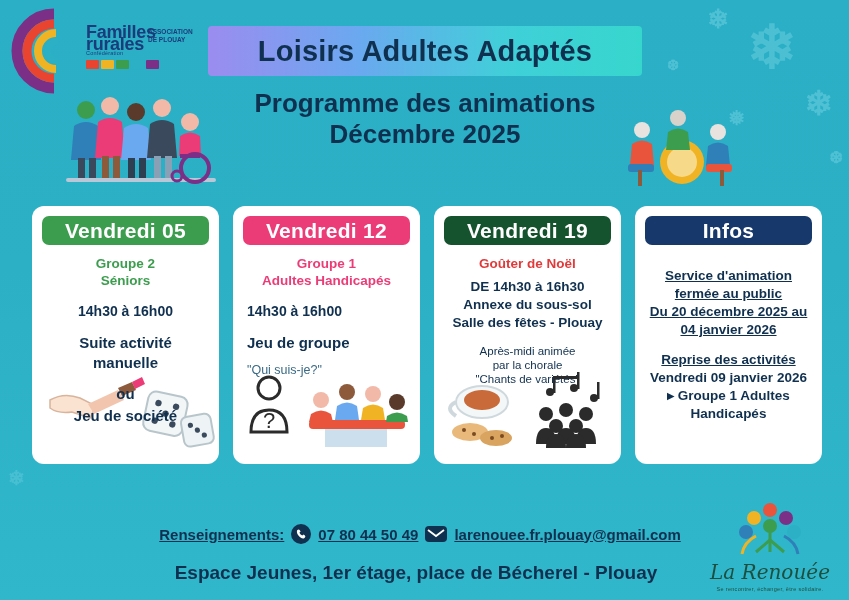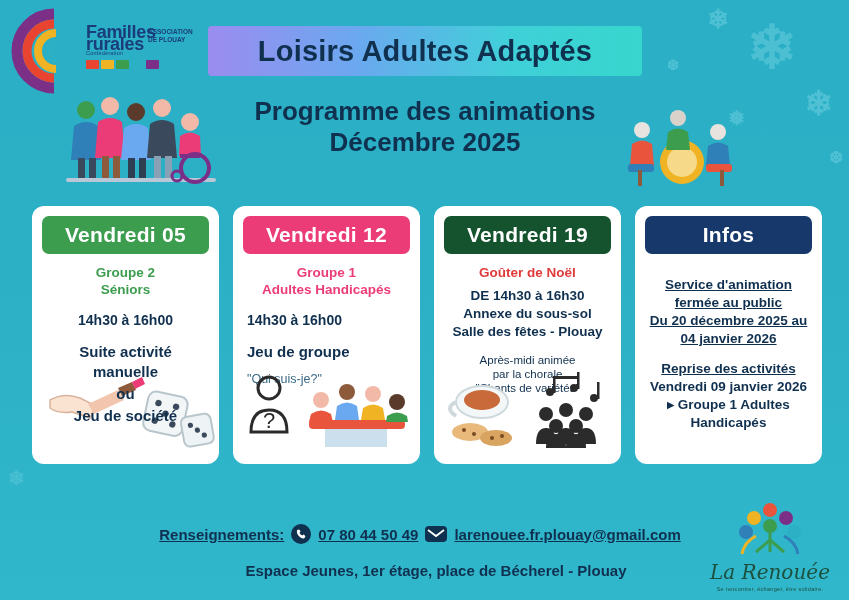--- a/index.html
+++ b/index.html
@@ -37,34 +37,34 @@
   
   .banner {
     position: absolute; left: 208px; top: 26px; width: 434px; height: 50px;
     background: linear-gradient(90deg,#9b8cf0 0%, #6aa9ef 35%, #3fd0d8 70%, #37d6cd 100%);
     border-radius: 4px;
     display: flex; align-items: center; justify-content: center;
   }
   .banner h1 { font-size: 29px; color: #10304f; letter-spacing: .2px; }
 
   .subtitle {
-    position: absolute; left: 180px; top: 96px; width: 490px;
+    position: absolute; left: 180px; top: 88px; width: 490px;
     text-align: center; color: #10304f; font-size: 26px; font-weight: bold; line-height: 31px;
   }
 
   
   .people-left { position: absolute; left: 62px; top: 92px; width: 160px; height: 100px; }
   .people-right { position: absolute; left: 622px; top: 96px; width: 120px; height: 94px; }
 
   
   .cards { position: absolute; left: 32px; top: 206px; width: 790px; display: flex; gap: 14px; }
   .card { width: 188px; background: #fff; border-radius: 12px; padding: 10px 10px 12px; position: relative; }
   .card.tall { height: 258px; }
   .card-head {
-    height: 38px; border-radius: 7px; display: flex; align-items: center; justify-content: center;
+    height: 29px; border-radius: 7px; display: flex; align-items: center; justify-content: center;
     color: #fff; font-size: 21px; font-weight: bold; letter-spacing: .3px;
   }
   .h-green { background: #3c9d4e; }
   .h-pink  { background: #ec3c78; }
   .h-teal  { background: #14532d; }
   .h-navy  { background: #17386b; }
   .card-body { text-align: center; padding-top: 10px; }
   .grp { font-weight: bold; font-size: 13.5px; line-height: 17px; }
   .grp.green { color: #3c9d4e; }
   .grp.pink  { color: #ec3c78; }
@@ -77,21 +77,21 @@
   .quote { font-size: 12.5px; color: #3a6a86; margin-top: 10px; padding-left: 4px; text-align: left; }
   .lines { font-size: 13.5px; font-weight: bold; color: #10304f; line-height: 18px; margin-top: 6px; }
   .small-it { font-size: 11.5px; color: #10304f; line-height: 14px; margin-top: 12px; }
   .infos-txt { font-size: 13.5px; color: #10304f; font-weight: bold; line-height: 18px; margin-top: 12px; }
   .u { text-decoration: underline; }
 
   
   .art { position: absolute; bottom: 6px; left: 0; width: 100%; height: 92px; }
   .contact { position: absolute; left: 130px; top: 524px; width: 580px; text-align: center; color: #10304f; font-size: 15px; font-weight: bold; }
   .contact .row { display: flex; align-items: center; justify-content: center; gap: 7px; text-decoration: underline; }
-  .address { position: absolute; left: 146px; top: 562px; width: 580px; text-align: center; color: #10304f; font-size: 15px; font-weight: bold; }
+  .address { position: absolute; left: 126px; top: 562px; width: 580px; text-align: center; color: #10304f; font-size: 19px; font-weight: bold; }
 
   .renouee { position: absolute; right: 18px; bottom: 8px; width: 122px; text-align: center; }
   .renouee .rname { font-family: "DejaVu Serif", serif; font-size: 20px; color: #1d4f3f; font-style: italic; }
   .renouee .rsub { font-size: 5.5px; color: #1d4f3f; letter-spacing: .3px; margin-top: 2px; }
 
   .ico { display: inline-flex; align-items: center; justify-content: center; }
 </style>
 </head>
 <body>
 

